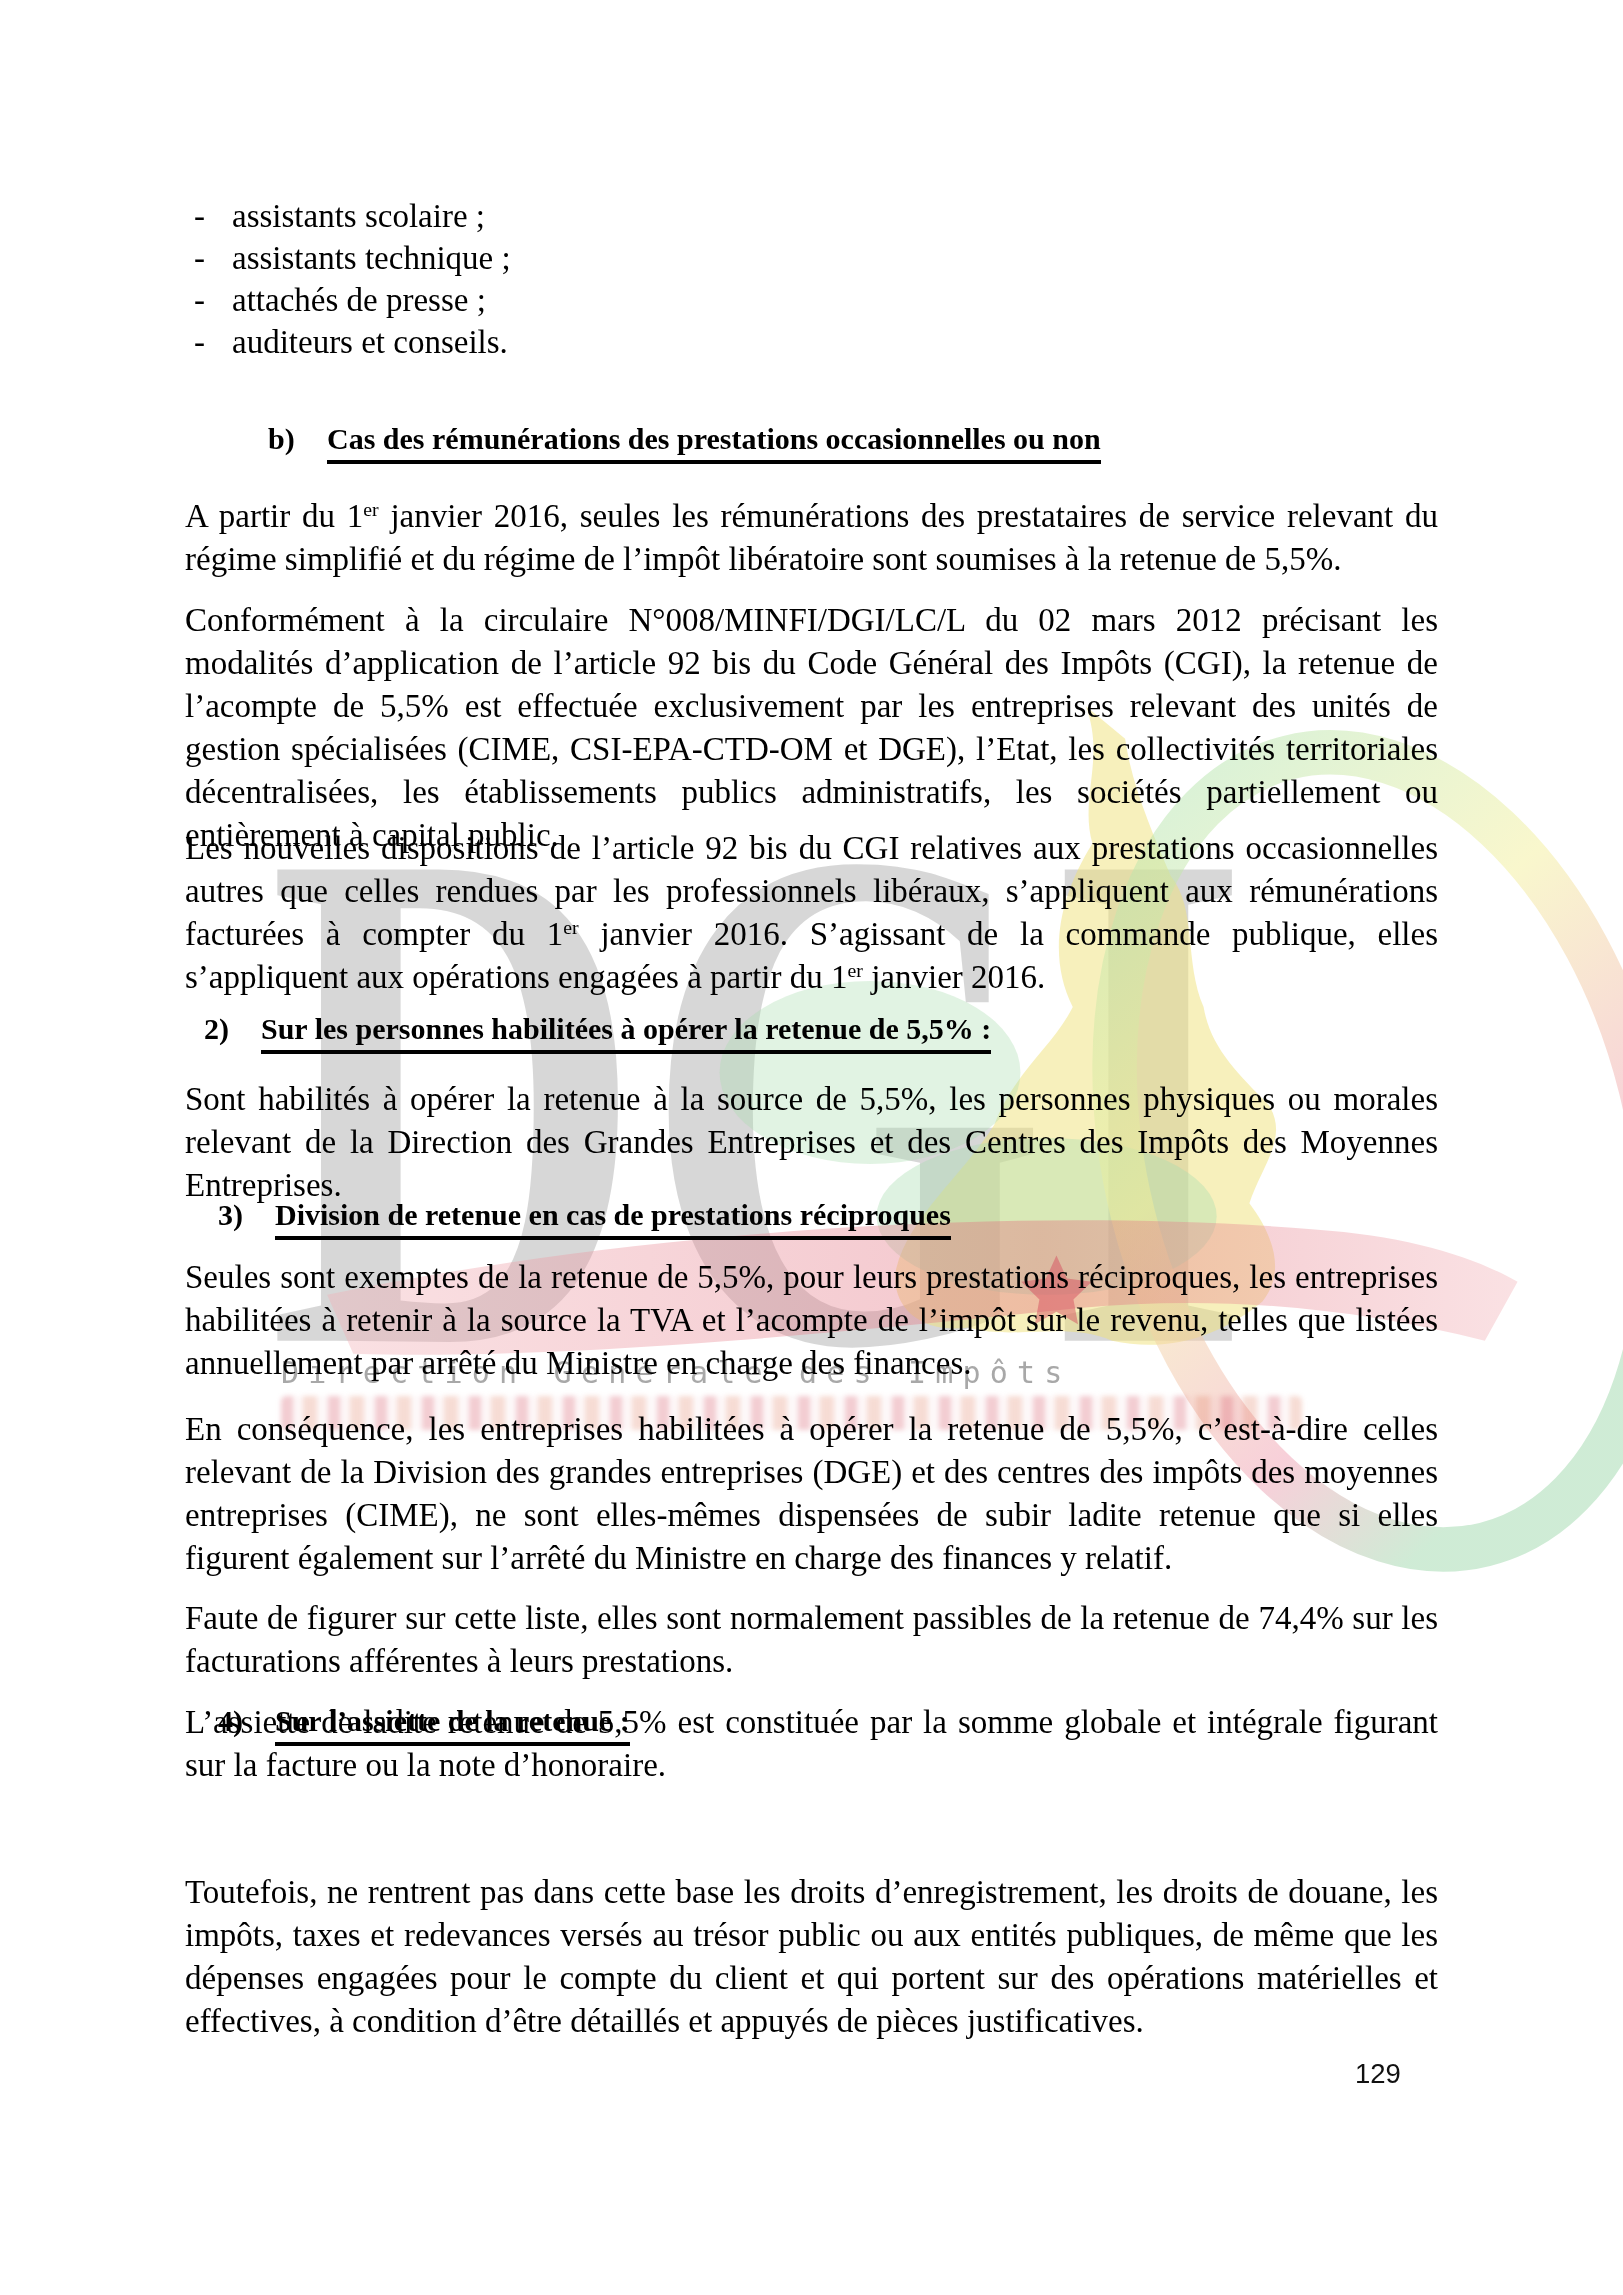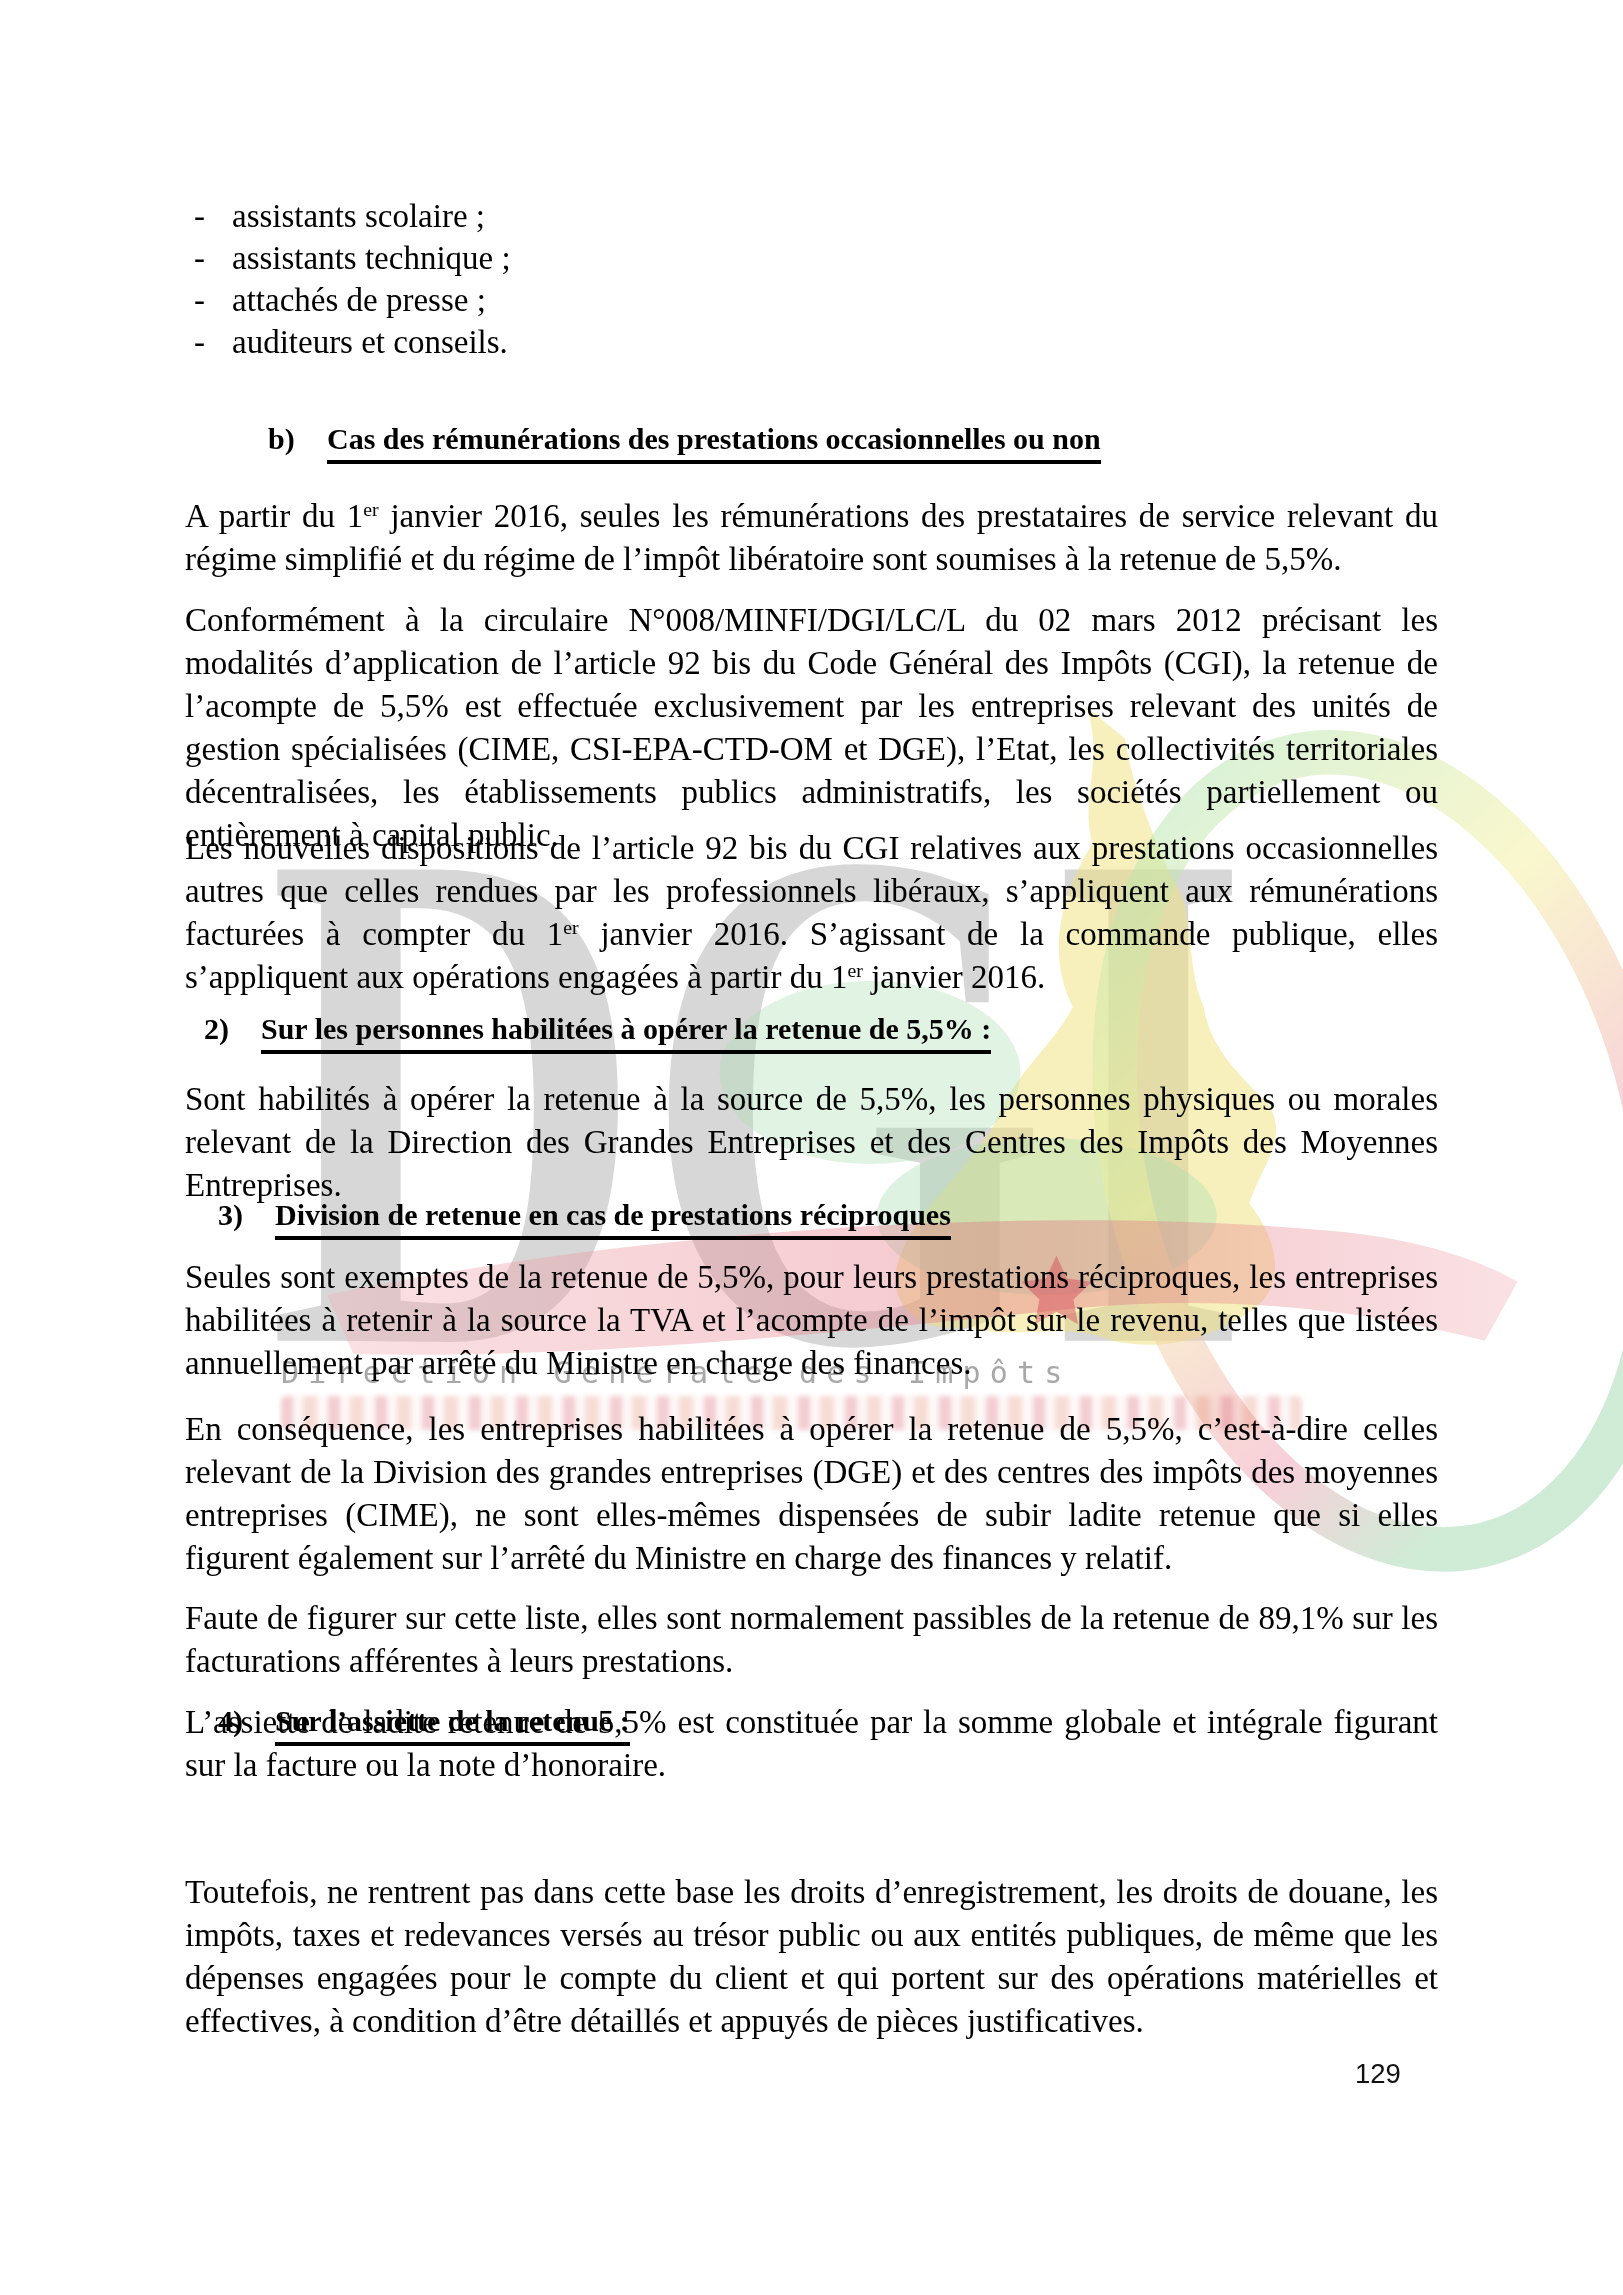--- a/index.html
+++ b/index.html
@@ -137,21 +137,21 @@
     </div>
 
     <div class="blk p4">Sont habilités à opérer la retenue à la source de 5,5%, les personnes physiques ou morales relevant de la Direction des Grandes Entreprises et des Centres des Impôts des Moyennes Entreprises.</div>
 
     <div class="heading hn h3">
       <span class="h-num">3)</span><span class="h-text">Division de retenue en cas de prestations réciproques</span>
     </div>
 
     <div class="blk p5">Seules sont exemptes de la retenue de 5,5%, pour leurs prestations réciproques, les entreprises habilitées à retenir à la source la TVA et l’acompte de l’impôt sur le revenu, telles que listées annuellement par arrêté du Ministre en charge des finances.</div>
     <div class="blk p6">En conséquence, les entreprises habilitées à opérer la retenue de 5,5%, c’est-à-dire celles relevant de la Division des grandes entreprises (DGE) et des centres des impôts des moyennes entreprises (CIME), ne sont elles-mêmes dispensées de subir ladite retenue que si elles figurent également sur l’arrêté du Ministre en charge des finances y relatif.</div>
-    <div class="blk p7">Faute de figurer sur cette liste, elles sont normalement passibles de la retenue de 89,1% sur les facturations afférentes à leurs prestations.</div>
+    <div class="blk p7">Faute de figurer sur cette liste, elles sont normalement passibles de la retenue de 74,4% sur les facturations afférentes à leurs prestations.</div>
 
     <div class="heading hn h4">
       <span class="h-num">4)</span><span class="h-text">Sur l’assiette de la retenue :</span>
     </div>
 
     <div class="blk p8">L’assiette de ladite retenue de 5,5% est constituée par la somme globale et intégrale figurant sur la facture ou la note d’honoraire.</div>
     <div class="blk p9">Toutefois, ne rentrent pas dans cette base les droits d’enregistrement, les droits de douane, les impôts, taxes et redevances versés au trésor public ou aux entités publiques, de même que les dépenses engagées pour le compte du client et qui portent sur des opérations matérielles et effectives, à condition d’être détaillés et appuyés de pièces justificatives.</div>
   </div>
 
   <div class="page-number">129</div>

